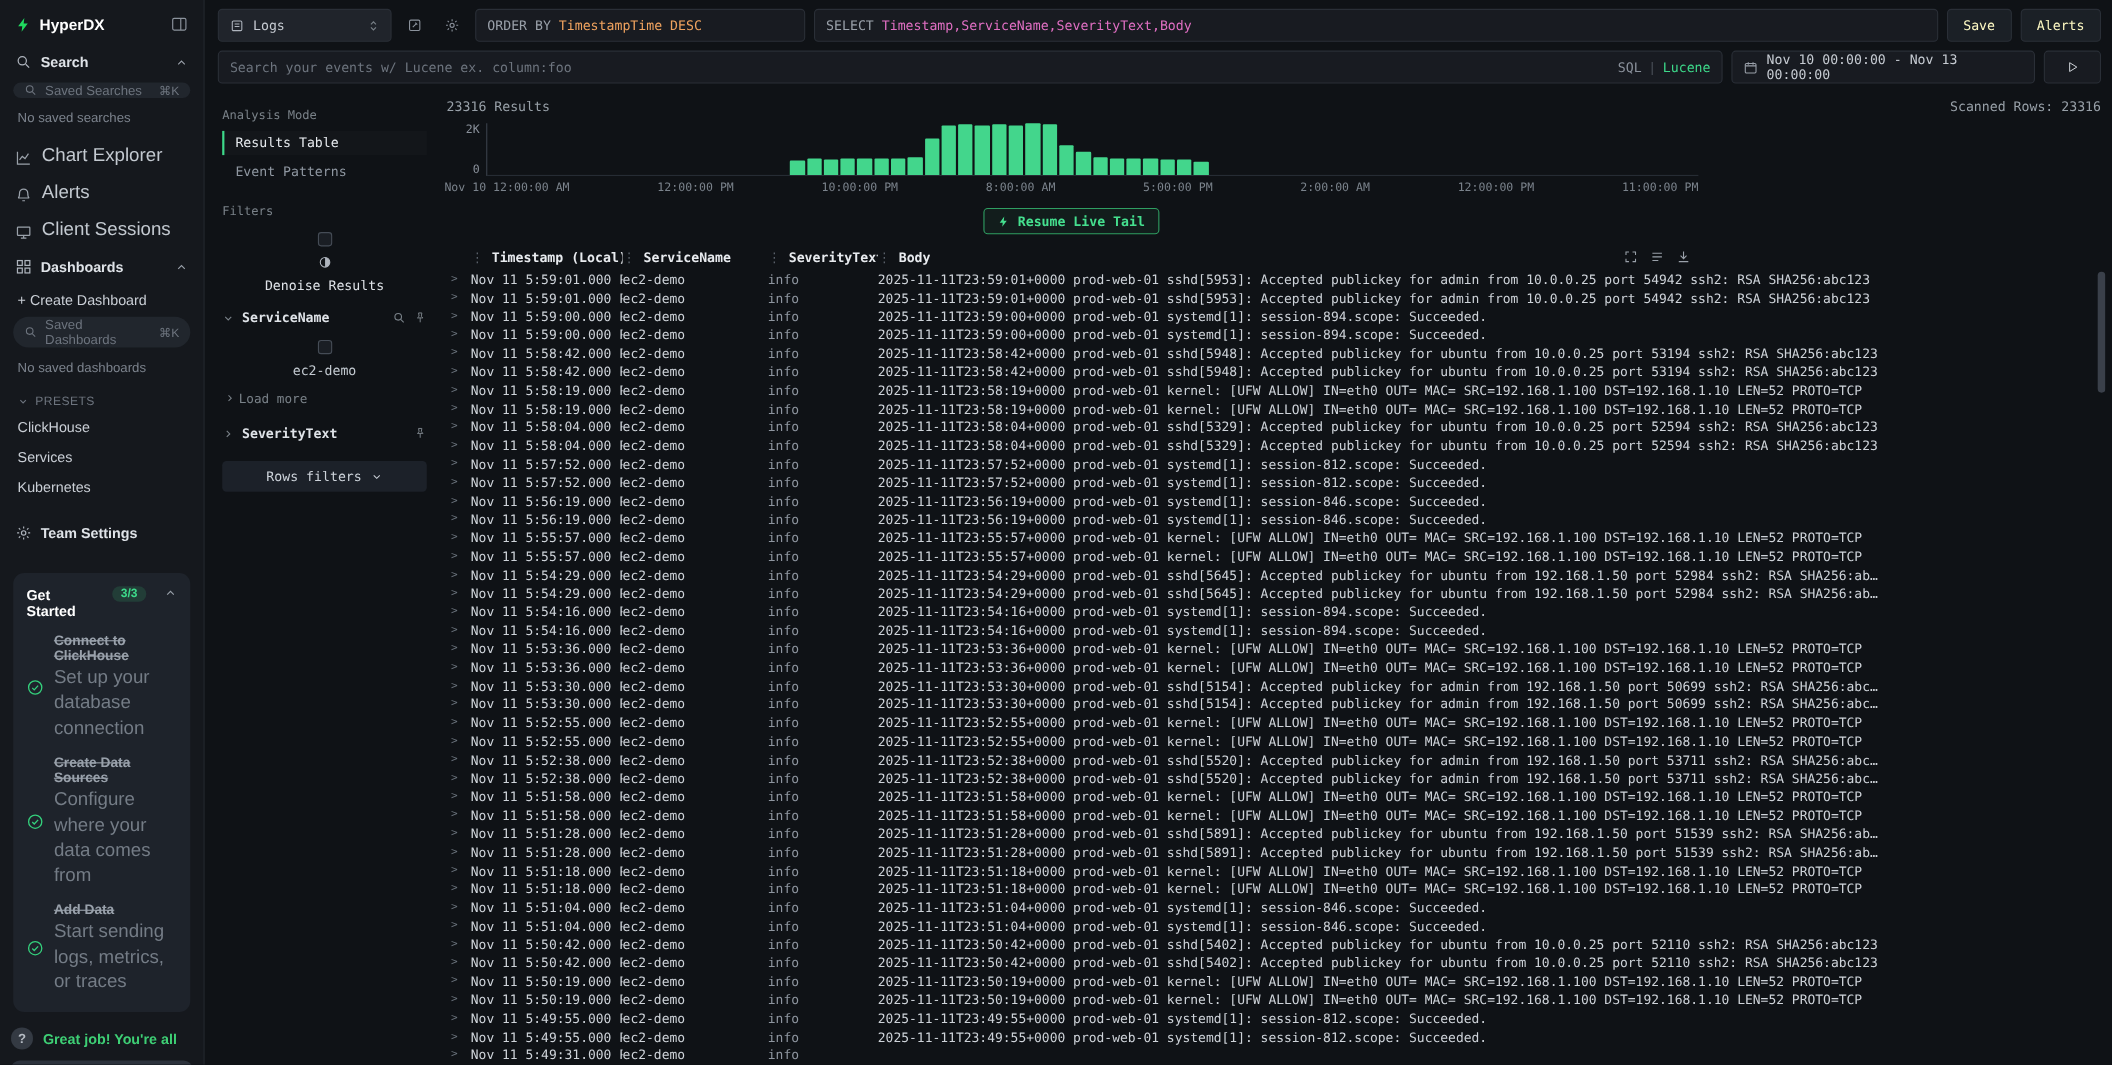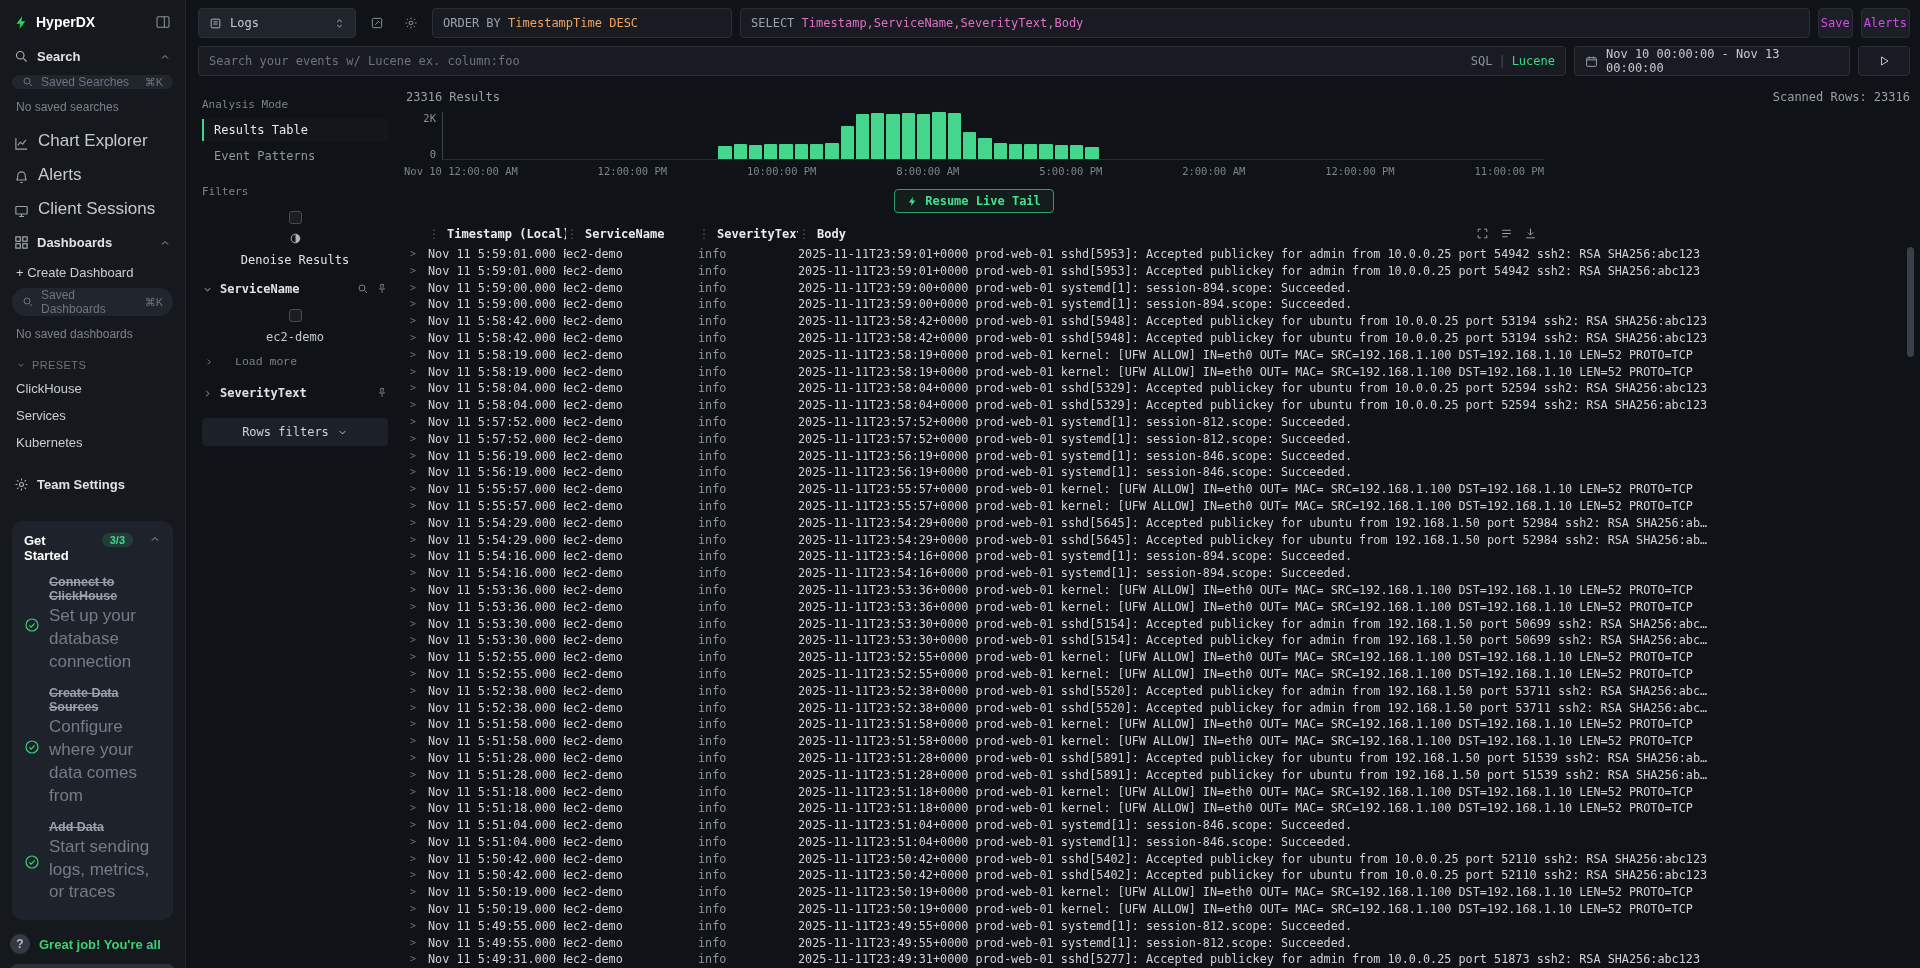--- a/index.html
+++ b/index.html
@@ -52,21 +52,21 @@
   .tb-row{display:flex;gap:8px;height:30px;align-items:stretch;}
   .ctl{background:var(--input);border:1px solid var(--border);border-radius:4px;display:flex;align-items:center;gap:8px;padding:0 10px;color:#c6cbd2;}
   .source-select{width:158px;background:var(--input2);cursor:pointer;}
   .source-select .spacer{flex:1;}
   .icon-btn{width:26px;min-width:26px;display:flex;align-items:center;justify-content:center;color:var(--muted);background:transparent;border:none;cursor:pointer;}
   .query-box{flex:1;cursor:text;white-space:nowrap;overflow:hidden;}
   .kw{color:#9aa1aa;}
   .cols{color:var(--pink);}
   .orderby-box{width:300px;cursor:text;white-space:nowrap;overflow:hidden;}
   .ob-val{color:var(--orange);}
-  .btn{background:#1b2026;border:1px solid var(--border);border-radius:4px;color:#d946ef;display:flex;align-items:center;justify-content:center;padding:0 2px;font-size:12px;cursor:pointer;font-family:var(--mono);}
+  .btn{background:#1b2026;border:1px solid var(--border);border-radius:4px;color:#fef9c3;display:flex;align-items:center;justify-content:center;padding:0 14px;font-size:12px;cursor:pointer;font-family:var(--mono);}
   .search-box{flex:1;cursor:text;}
   .search-box input{flex:1;background:transparent;border:none;outline:none;color:#c6cbd2;font-family:var(--mono);font-size:12px;}
   .search-box input::placeholder{color:#6d747e;}
   .lang{display:flex;gap:6px;align-items:center;font-size:12px;}
   .lang .sql{color:#8b929c;cursor:pointer;}
   .lang .sep{color:#4a5058;}
   .lang .lucene{color:var(--green);cursor:pointer;}
   .daterange{width:276px;cursor:pointer;}
   .run-btn{width:52px;min-width:52px;background:var(--input);border:1px solid var(--border);border-radius:4px;display:flex;align-items:center;justify-content:center;cursor:pointer;color:#cfd4da;}
 
@@ -74,21 +74,21 @@
   
   .fcol{width:216px;min-width:216px;padding:12px 14px 0 16px;display:flex;flex-direction:column;gap:2px;}
   .flabel{font-size:11px;color:#7a8289;margin:6px 0 6px;}
   .mode{padding:4px 10px;font-size:12px;color:#8f97a1;border-left:2px solid transparent;margin-bottom:2px;cursor:pointer;}
   .mode.active{border-left-color:var(--green);color:#e6eaee;background:rgba(255,255,255,.02);}
   .fopt{display:flex;align-items:center;gap:8px;padding:5px 0;font-size:12px;color:#dfe3e8;cursor:pointer;flex-direction:column;}
   .checkbox{width:13px;height:13px;min-width:13px;border:1px solid #454c56;border-radius:3px;background:#1a1e24;}
   .fgroup{display:flex;align-items:center;gap:7px;padding:8px 0 6px;font-size:12px;font-weight:bold;color:#dfe3e8;cursor:pointer;}
   .fgroup .spacer{flex:1;}
   .fgroup .icon{color:#7a8289;cursor:pointer;}
-  .loadmore{display:flex;align-items:center;gap:21px;padding:4px 0 8px 2px;font-size:11.5px;color:#7a8289;cursor:pointer;font-family:Liberation Mono, monospace;}
+  .loadmore{display:flex;align-items:center;gap:3px;padding:4px 0 8px 2px;font-size:11.5px;color:#7a8289;cursor:pointer;}
   .more-filters{margin-top:10px;height:28px;background:#1c2129;border:none;border-radius:4px;color:#cdd3da;font-size:12px;font-family:var(--mono);display:flex;align-items:center;justify-content:center;gap:8px;cursor:pointer;}
 
   
   .rcol{flex:1;display:flex;flex-direction:column;min-width:0;padding:10px 6px 0 2px;position:relative;}
   .res-head{display:flex;justify-content:space-between;font-size:12px;color:#98a0a8;padding:0 4px 8px 2px;}
   .chart-zone{width:75.5%;}
   .chart{display:grid;grid-template-columns:38px 1fr;height:48px;}
   .ylabels{display:flex;flex-direction:column;justify-content:space-between;align-items:flex-end;padding-right:6px;font-size:10.5px;color:#8a919b;}
   .plot{position:relative;border-left:1px solid #3a414b;border-bottom:1px solid #262c34;}
   .bar{position:absolute;bottom:0;background:var(--bar);border-radius:1px 1px 0 0;cursor:pointer;}
@@ -888,21 +888,20 @@
     <span class="c-svc">ec2-demo</span>
     <span class="c-sev">info</span>
     <span class="c-body">2025-11-11T23:49:55+0000 prod-web-01 systemd[1]: session-812.scope: Succeeded.</span>
   </div>
 
   <div class="trow">
     <span class="c-exp">&gt;</span>
     <span class="c-ts">Nov 11 5:49:31.000 PM</span>
     <span class="c-svc">ec2-demo</span>
     <span class="c-sev">info</span>
-    <span class="c-body">2025-11-11T23:49:31+0000 prod-web-01 sshd[5277]: Accepted publickey for admin from 10.0.0.25 port 51873 ssh2: RSA SHA256:abc123</span>
   </div>
 
 </div>
           <div class="vscroll">
               <div class="vthumb"></div>
             </div>
         </div>
       </div>
 
     </div>

